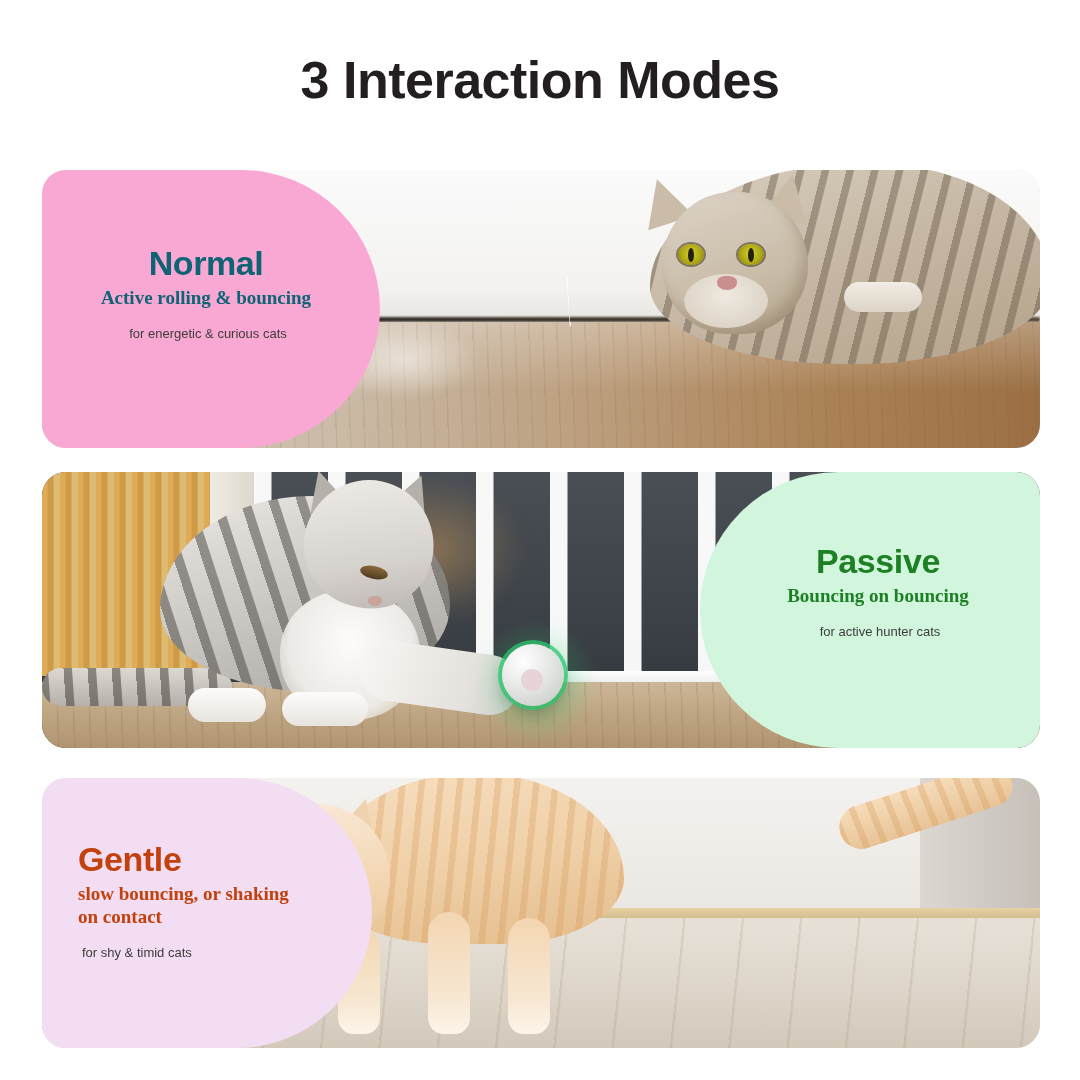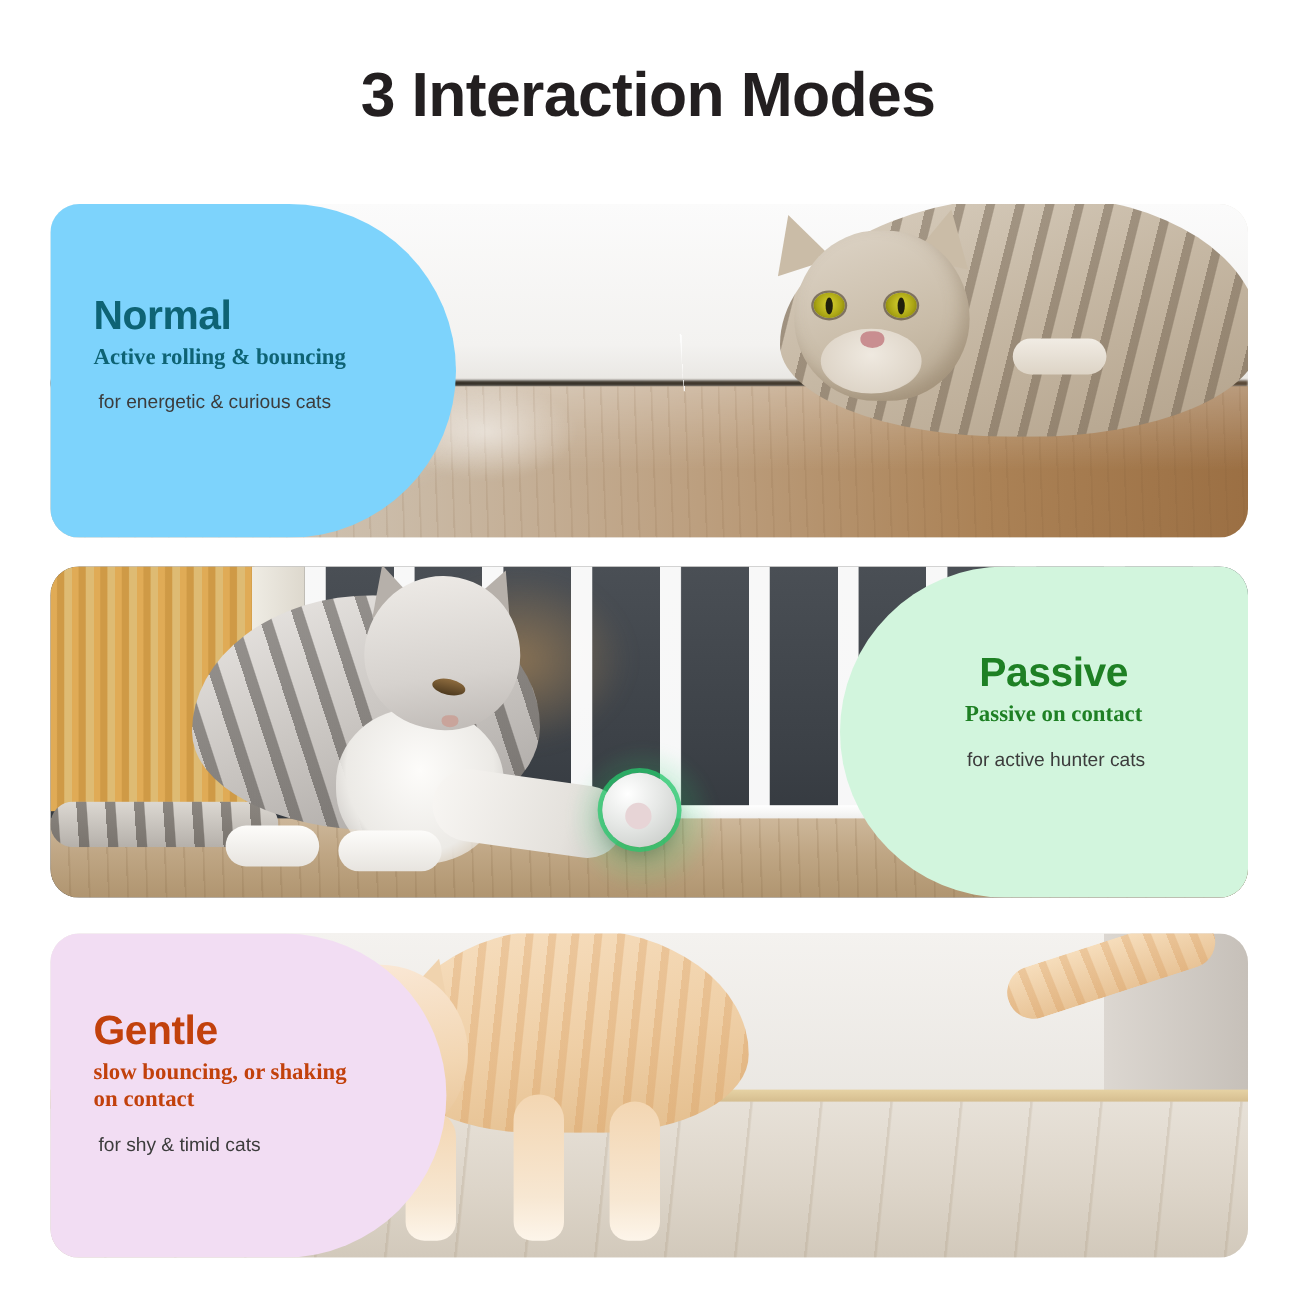--- a/index.html
+++ b/index.html
@@ -62,21 +62,21 @@
     left: 0;
     width: 338px;
     border-radius: 0 170px 170px 0;
   }
   .blob.right {
     right: 0;
     width: 340px;
     border-radius: 178px 0 0 178px;
     text-align: center;
   }
-  #blob-normal  { background: #7dd3fc; }
+  #blob-normal  { background: #f9a8d4; text-align: center; }
   #blob-passive { background: #d2f5dd; }
   #blob-gentle  { background: #f2ddf3; width: 330px; border-radius: 0 175px 175px 0; }
 
   .blob-text {
     position: absolute;
     left: 36px;
     right: 46px;
   }
   .blob.right .blob-text { left: 46px; right: 30px; }
 
@@ -88,21 +88,21 @@
     line-height: 1.15;
   }
   .mode-sub {
     font-size: 19px;
     font-weight: bold;
     line-height: 1.2;
     margin: 0 0 16px 0;
     font-family: Liberation Serif, serif;
   }
   .mode-desc {
-    font-size: 16px;
+    font-size: 13px;
     color: #3c3c3c;
     line-height: 1.25;
     margin: 0;
     padding-left: 4px;
   }
 
   
   .theme-teal  .mode-title, .theme-teal  .mode-sub  { color: #0e6374; }
   .theme-green .mode-title, .theme-green .mode-sub  { color: #1e8024; }
   .theme-purple .mode-title, .theme-purple .mode-sub { color: #c2410c; }
@@ -475,21 +475,21 @@
       <div class="p2-arm"></div>
       <div class="p2-paw-a"></div>
       <div class="p2-paw-b"></div>
       <div class="p2-glow"></div>
       <div class="p2-ball"></div>
     </div>
 
     <div class="blob right theme-green" id="blob-passive">
       <div class="blob-text" style="top:70px;">
         <p class="mode-title">Passive</p>
-        <p class="mode-sub">Passive on contact</p>
+        <p class="mode-sub">Bouncing on bouncing</p>
         <p class="mode-desc">for active hunter cats</p>
       </div>
     </div>
   </div>
 
   <div class="card" id="card-gentle">
 
     <div class="photo">
       <div class="p3-wall"></div>
       <div class="p3-corner"></div>

